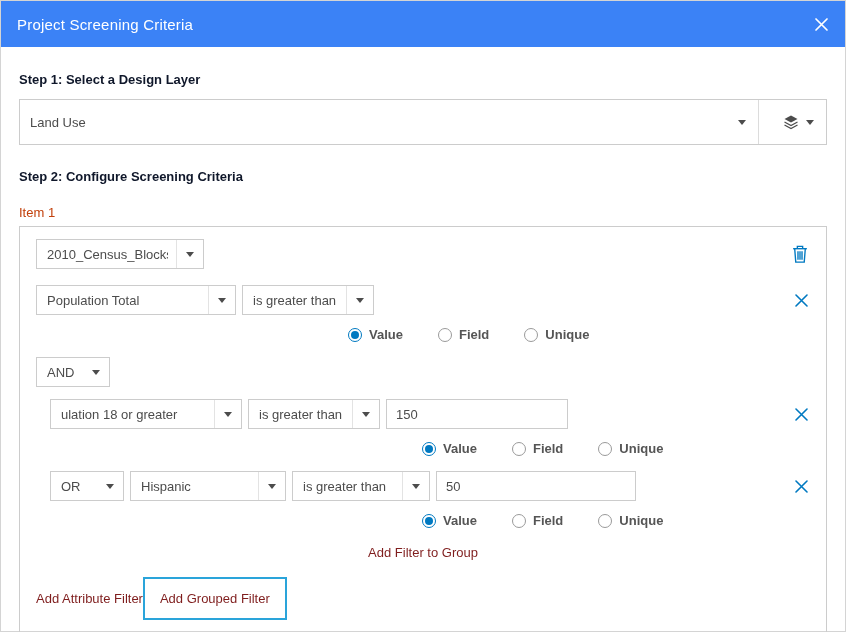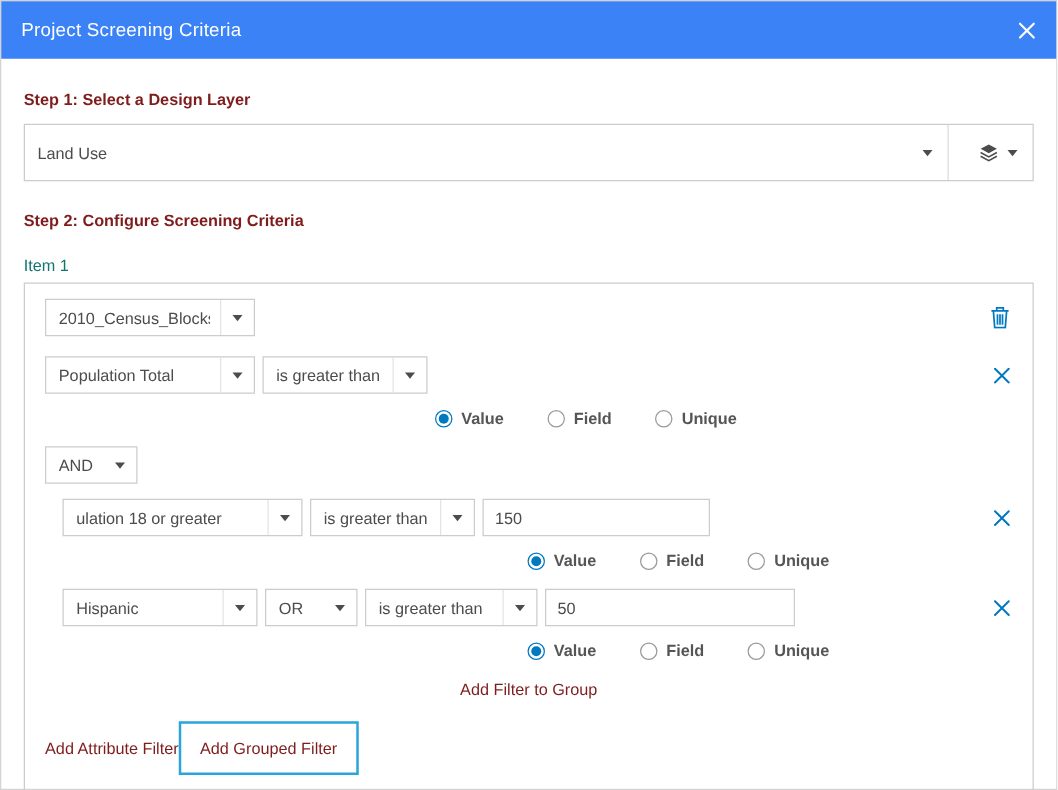--- a/index.html
+++ b/index.html
@@ -11,24 +11,24 @@
     overflow:hidden;
   }
   .dialog { width:846px; height:632px; background:#fff; border:1px solid #d4d4d4; display:flex; flex-direction:column; }
   .header {
     height:46px; flex:0 0 46px; background:#3b82f6; color:#fff;
     display:flex; align-items:center; padding:0 16px;
   }
   .header .title { font-size:15px; font-weight:500; letter-spacing:.2px; }
   .header .close { margin-left:auto; cursor:pointer; display:flex; align-items:center; }
   .body { padding:0 18px; flex:1; }
-  .step-label { font-size:13px; font-weight:700; color:#7f1d1d; }
+  .step-label { font-size:13px; font-weight:700; color:#0f172a; }
   .step1-label { margin-top:25px; }
   .step2-label { margin-top:24px; }
-  .item-label { margin-top:21px; margin-bottom:6px; font-size:13px; color:#0f766e; }
+  .item-label { margin-top:21px; margin-bottom:6px; font-size:13px; color:#c2410c; }
 
   .layer-select {
     margin-top:12px; height:46px; border:1px solid #ccc; background:#fff;
     display:flex; align-items:center; padding:0 10px; font-size:13px; cursor:pointer;
   }
   .layer-select .lbl { flex:1; }
   .vdiv { width:1px; align-self:stretch; background:#dcdcdc; }
   .caret {
     width:0; height:0;
     border-left:4px solid transparent; border-right:4px solid transparent;
@@ -130,21 +130,21 @@
           <svg width="16" height="18" viewBox="0 0 15 17" fill="none" stroke="#0079c1" stroke-width="1.3">
             <path d="M1 3.5h13"></path>
             <path d="M5 3.5V1.3h5v2.2"></path>
             <path d="M2.5 3.5l1 12.7h8l1-12.7"></path>
             <path d="M5.6 6v8M7.5 6v8M9.4 6v8"></path>
           </svg>
         </span>
       </div>
 
       <div class="frow mb10">
-        <div class="dropdown" style="width:168px;">
+        <div class="dropdown" style="width:200px;">
           <span class="lbl">Population Total</span>
           <span class="ddvdiv"></span>
           <span class="caret-box">
               <span class="caret"></span>
             </span>
         </div>
         <div class="dropdown" style="width:132px;">
           <span class="lbl">is greater than</span>
           <span class="ddvdiv"></span>
           <span class="caret-box">
@@ -216,29 +216,29 @@
             <span class="radio"></span>
             <span class="radio-lbl">Field</span>
           </label>
           <label class="radio-opt">
             <span class="radio"></span>
             <span class="radio-lbl">Unique</span>
           </label>
         </div>
 
         <div class="frow mb10">
+          <div class="dropdown" style="width:74px;">
+            <span class="lbl">OR</span>
+            <span class="caret-box">
+                <span class="caret"></span>
+              </span>
+          </div>
           <div class="dropdown" style="width:156px;">
             <span class="lbl">Hispanic</span>
             <span class="ddvdiv"></span>
-            <span class="caret-box">
-                <span class="caret"></span>
-              </span>
-          </div>
-          <div class="dropdown" style="width:74px;">
-            <span class="lbl">OR</span>
             <span class="caret-box">
                 <span class="caret"></span>
               </span>
           </div>
           <div class="dropdown" style="width:138px;">
             <span class="lbl">is greater than</span>
             <span class="ddvdiv"></span>
             <span class="caret-box">
                 <span class="caret"></span>
               </span>

